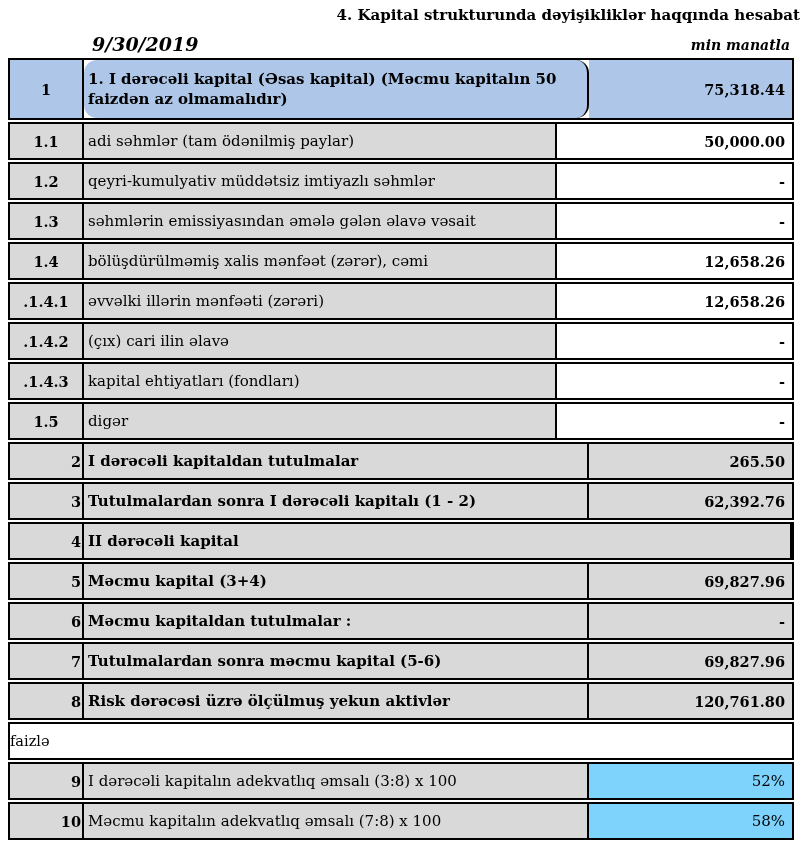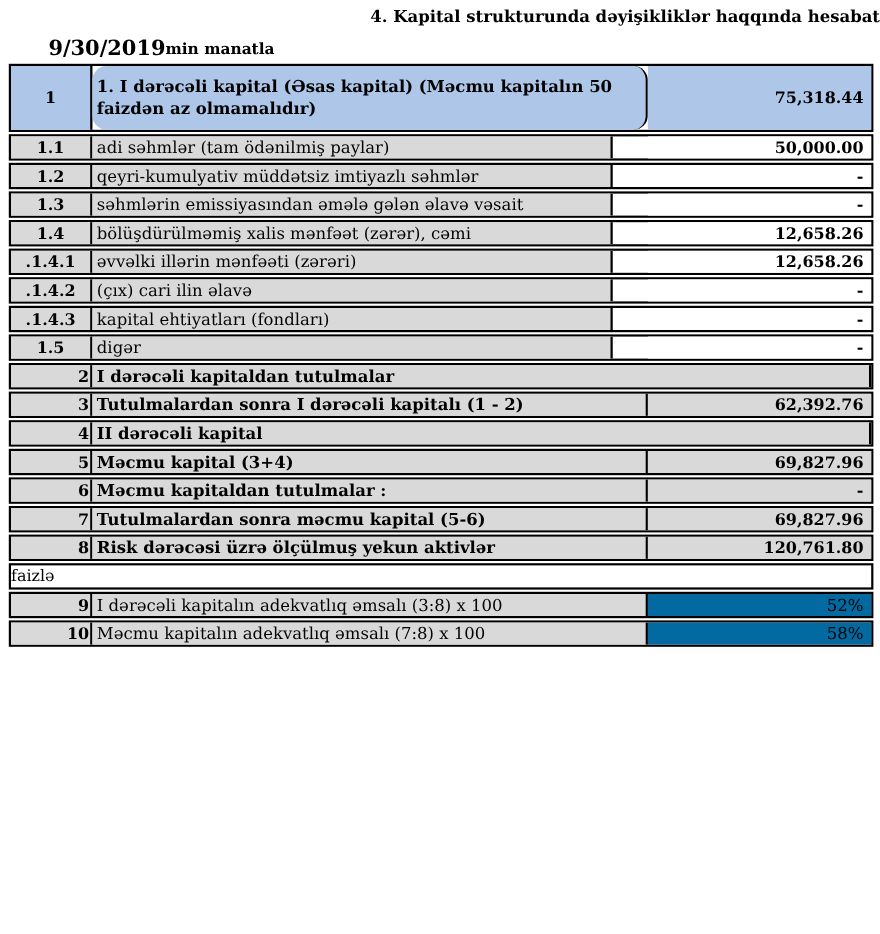--- a/index.html
+++ b/index.html
@@ -12,36 +12,37 @@
     overflow: hidden;
   }
   .doc-title {
     text-align: right;
     font-weight: bold;
     font-size: 15px;
     padding-top: 6px;
   }
   .meta-line {
     display: flex;
-    justify-content: flex-start;
+    justify-content: space-between;
     align-items: flex-end;
-    margin: 4px 10px 4px 44px;
+    margin: 4px 10px 4px 92px;
     height: 26px;
+    font-style: italic;
   }
   .report-date { font-weight: bold; font-size: 19px; line-height: 1; }
   .unit-label  { font-weight: bold; font-size: 14px; line-height: 1.2; }
 
   .capital-table { margin: 0 6px 0 8px; width: 786px; }
 
   .row {
     display: flex;
     box-sizing: border-box;
     border: 2px solid #000;
     margin-bottom: 2px;
-    height: 24px;
+    height: 38px;
   }
   .row.r-header { height: 62px; }
 
   .cell {
     box-sizing: border-box;
     display: flex;
     align-items: center;
     font-size: 14.5px;
     overflow: hidden;
   }
@@ -77,21 +78,21 @@
 
   
   .r-total .cell { background: var(--gray, #d9d9d9); }
   .r-total .c-num { justify-content: flex-end; padding-right: 1px; }
   .r-total .c-label { font-weight: bold; }
 
   
   .r-ratio .c-num, .r-ratio .c-label { background: var(--gray, #d9d9d9); }
   .r-ratio .c-num { justify-content: flex-end; padding-right: 1px; }
   .r-ratio .c-label { font-weight: normal; }
-  .r-ratio .c-value { background: #0369a1; font-weight: normal; font-size: 15px; }
+  .r-ratio .c-value { background: #7dd3fc; font-weight: normal; font-size: 15px; }
 </style>
 </head>
 <body>
 
 <div class="page">
   <div class="doc-title">4. Kapital strukturunda dəyişikliklər haqqında hesabat</div>
   <div class="meta-line">
     <span class="report-date">9/30/2019</span>
     <span class="unit-label">min manatla</span>
   </div>
@@ -137,20 +138,21 @@
         <div class="cell c-value">-</div>
       </div>
       <div class="row r-sub">
         <div class="cell c-num">1.5</div>
         <div class="cell c-label">digər</div>
         <div class="cell c-value">-</div>
       </div>
       <div class="row r-total">
         <div class="cell c-num">2</div>
         <div class="cell c-label">I dərəcəli kapitaldan  tutulmalar</div>
+        <div class="cell c-value">265.50</div>
       </div>
       <div class="row r-total">
         <div class="cell c-num">3</div>
         <div class="cell c-label">Tutulmalardan  sonra I dərəcəli kapitalı (1 - 2)</div>
         <div class="cell c-value">62,392.76</div>
       </div>
       <div class="row r-total">
         <div class="cell c-num">4</div>
         <div class="cell c-label">II dərəcəli  kapital</div>
       </div>

